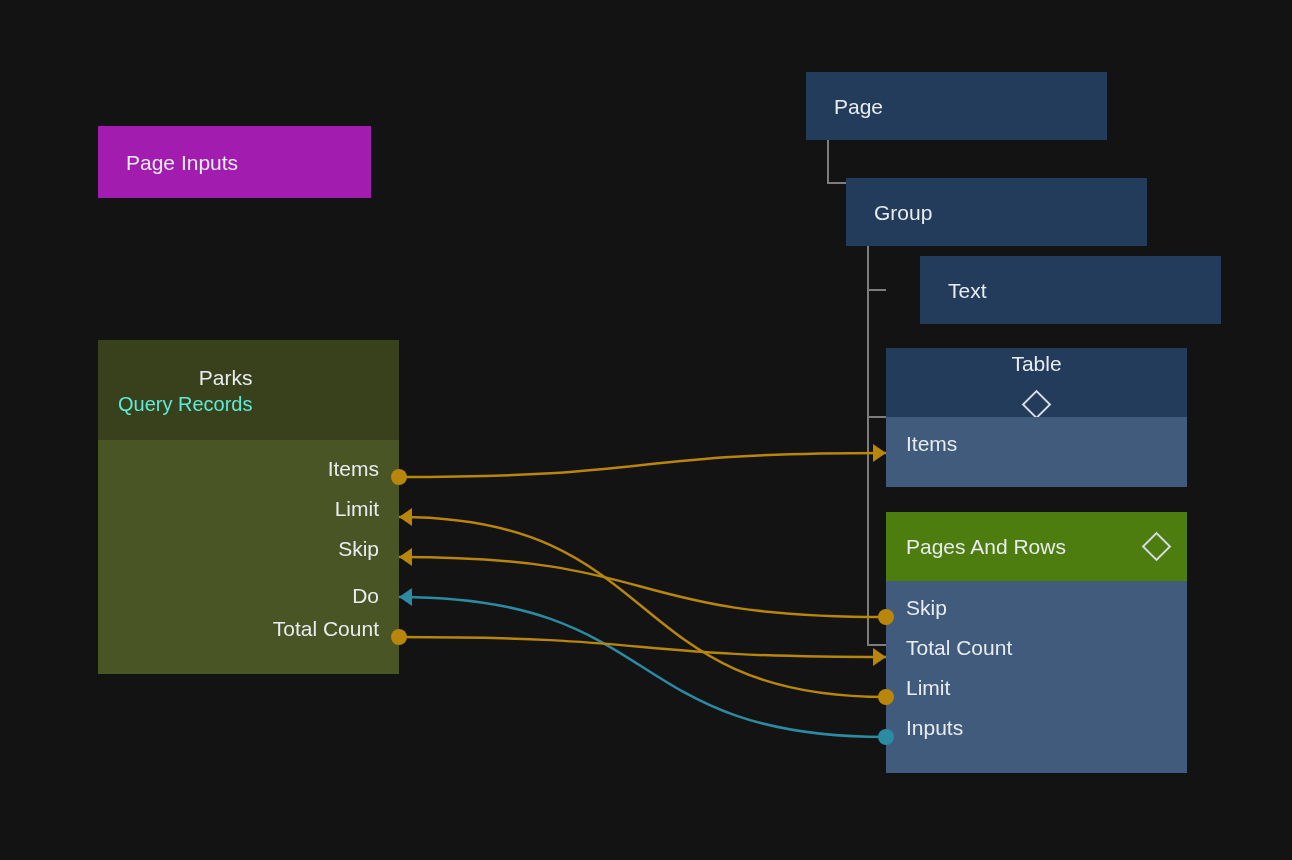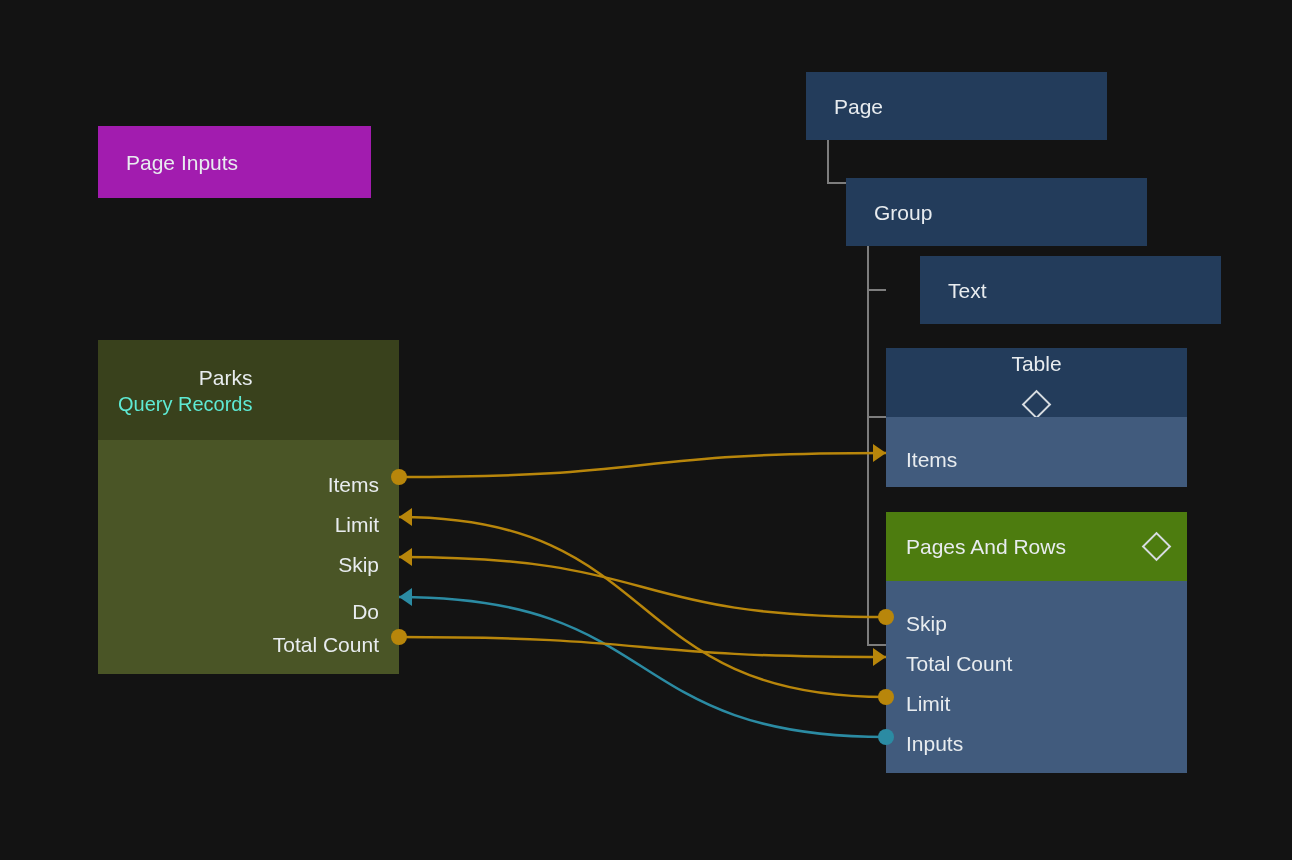--- a/index.html
+++ b/index.html
@@ -58,21 +58,21 @@
   .node-flat {
     display: flex;
     align-items: center;
     padding: 0 28px;
   }
 
   
   .port-row {
     position: absolute;
     display: flex;
-    align-items: flex-end;
+    align-items: flex-start;
     height: 40px;
     font-size: 21px;
     color: #e8ecef;
     white-space: nowrap;
   }
   .port-row.right-label { right: 20px; justify-content: flex-end; }
   .port-row.left-label  { left: 20px;  justify-content: flex-start; }
 
   .diamond-icon {
     width: 21px; height: 21px;

